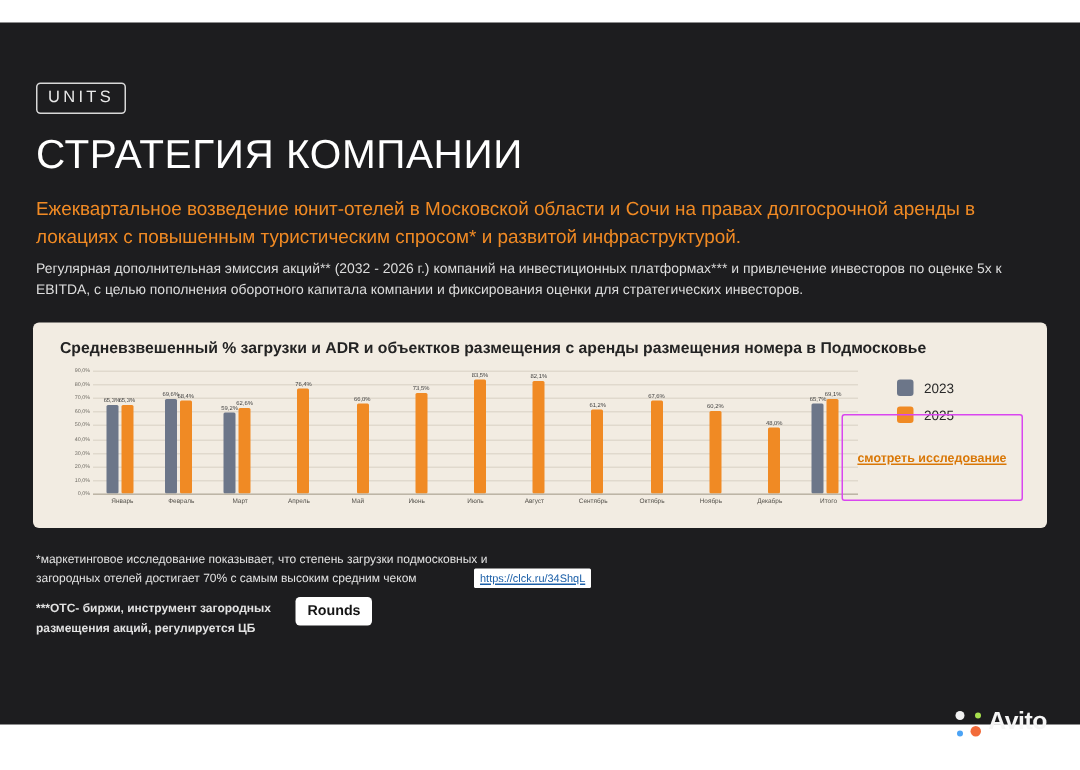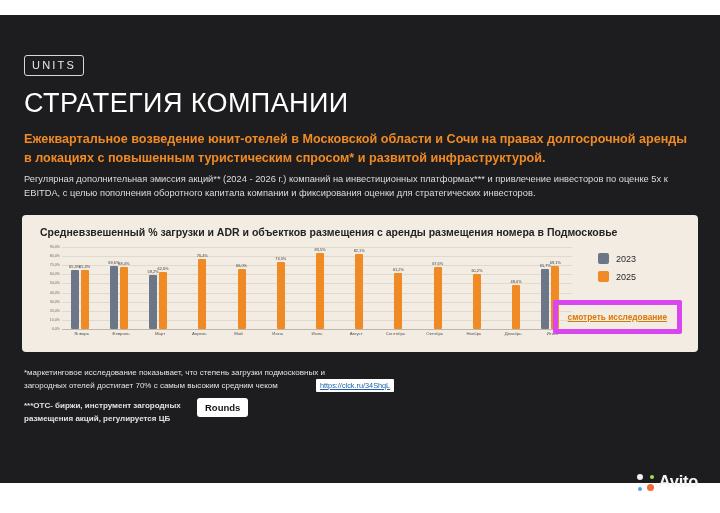--- a/index.html
+++ b/index.html
@@ -50,21 +50,21 @@
     font-weight: normal;
     letter-spacing: 0.4px;
   }
   .subtitle {
     position: absolute;
     left: 24px;
     top: 130px;
     width: 672px;
     color: #f08a24;
     font-size: 12.6px;
-    font-weight: bold;
+    font-weight: normal;
     line-height: 19px;
   }
   .desc {
     position: absolute;
     left: 24px;
     top: 172px;
     width: 672px;
     color: #dddddd;
     font-size: 9.3px;
     line-height: 14px;
@@ -166,23 +166,23 @@
     margin-right: 7px;
   }
   .legend-label {
     font-size: 9px;
     color: #2a2a2a;
   }
   .cta {
     position: absolute;
     right: 16px;
     bottom: 18px;
-    border: 5px solid #d946ef;
+    border: 1px solid #d946ef;
     border-radius: 2px;
-    padding: 7px 10px;
+    padding: 23px 10px;
     color: #d97706;
     font-size: 8.3px;
     font-weight: bold;
     text-decoration: underline;
     background: transparent;
     cursor: pointer;
     white-space: nowrap;
   }
   
   .fn-left {
@@ -269,21 +269,21 @@
 </head>
 <body>
 
 <div class="slide">
   <div class="bg-dark"></div>
 
   <div class="logo">UNITS</div>
 
   <div class="title">СТРАТЕГИЯ КОМПАНИИ</div>
   <div class="subtitle">Ежеквартальное возведение юнит-отелей в Московской области и Сочи на правах долгосрочной аренды в локациях с повышенным туристическим спросом* и развитой инфраструктурой.</div>
-  <div class="desc">Регулярная дополнительная эмиссия акций** (2024 - 2026 г.) компаний на инвестиционных платформах*** и привлечение инвесторов по оценке 5x к EBITDA, с целью пополнения оборотного капитала компании и фиксирования оценки для стратегических инвесторов.</div>
+  <div class="desc">Регулярная дополнительная эмиссия акций** (2032 - 2026 г.) компаний на инвестиционных платформах*** и привлечение инвесторов по оценке 5x к EBITDA, с целью пополнения оборотного капитала компании и фиксирования оценки для стратегических инвесторов.</div>
 
   <div class="card">
     <div class="card-title">Средневзвешенный % загрузки и ADR и объектков размещения с аренды размещения номера в Подмосковье</div>
 
     <div class="plot" id="plot">
         <div class="gridline" style="top: 0px;"></div>
         <div class="ytick" style="top: 0px;">90,0%</div>
         <div class="gridline" style="top: 9.11111px;"></div>
         <div class="ytick" style="top: 9.11111px;">80,0%</div>
         <div class="gridline" style="top: 18.2222px;"></div>

